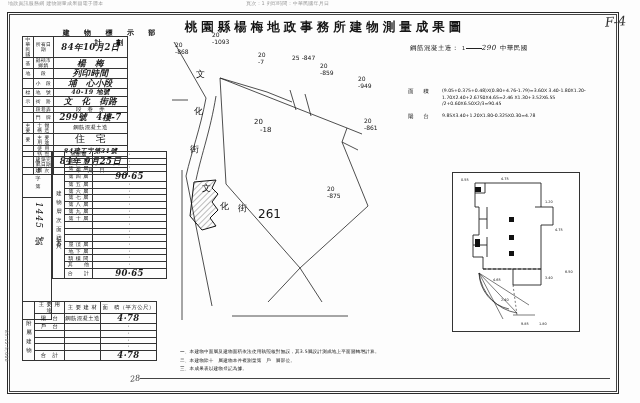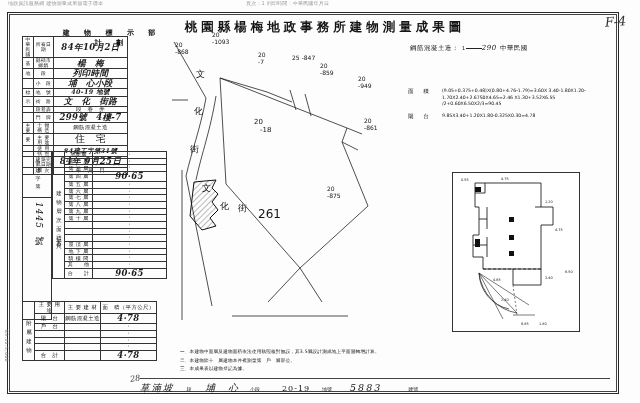--- a/index.html
+++ b/index.html
@@ -560,24 +560,14 @@
   </div>
 
   <div class="notes">
     <div class="nrow">一、本建物中面層及建物面積依法使用執照核對無誤，其3.5層設計測成地上平面圖轉增計算。</div>
     <div class="nrow">二、本建物除十　層建物本件複測量第　戶　層部位。</div>
     <div class="nrow">三、本成果表以建物登記為據。</div>
   </div>
 
   <div class="footer-rule"></div>
   <div class="bl-hand">28</div>
-  <div class="footer">
-    <span class="f-hand">草湳坡</span>
-    <span class="f-lbl" style="margin-left:12px">段</span>
-    <span class="f-hand" style="margin-left:10px">埔　心</span>
-    <span class="f-lbl" style="margin-left:10px">小段</span>
-    <span class="f-num" style="margin-left:18px">20-19</span>
-    <span class="f-lbl" style="margin-left:12px">地號</span>
-    <span class="f-hand" style="margin-left:14px">5883</span>
-    <span class="f-lbl" style="margin-left:26px">建號</span>
-  </div>
 
 </div>
 
 </body></html>

